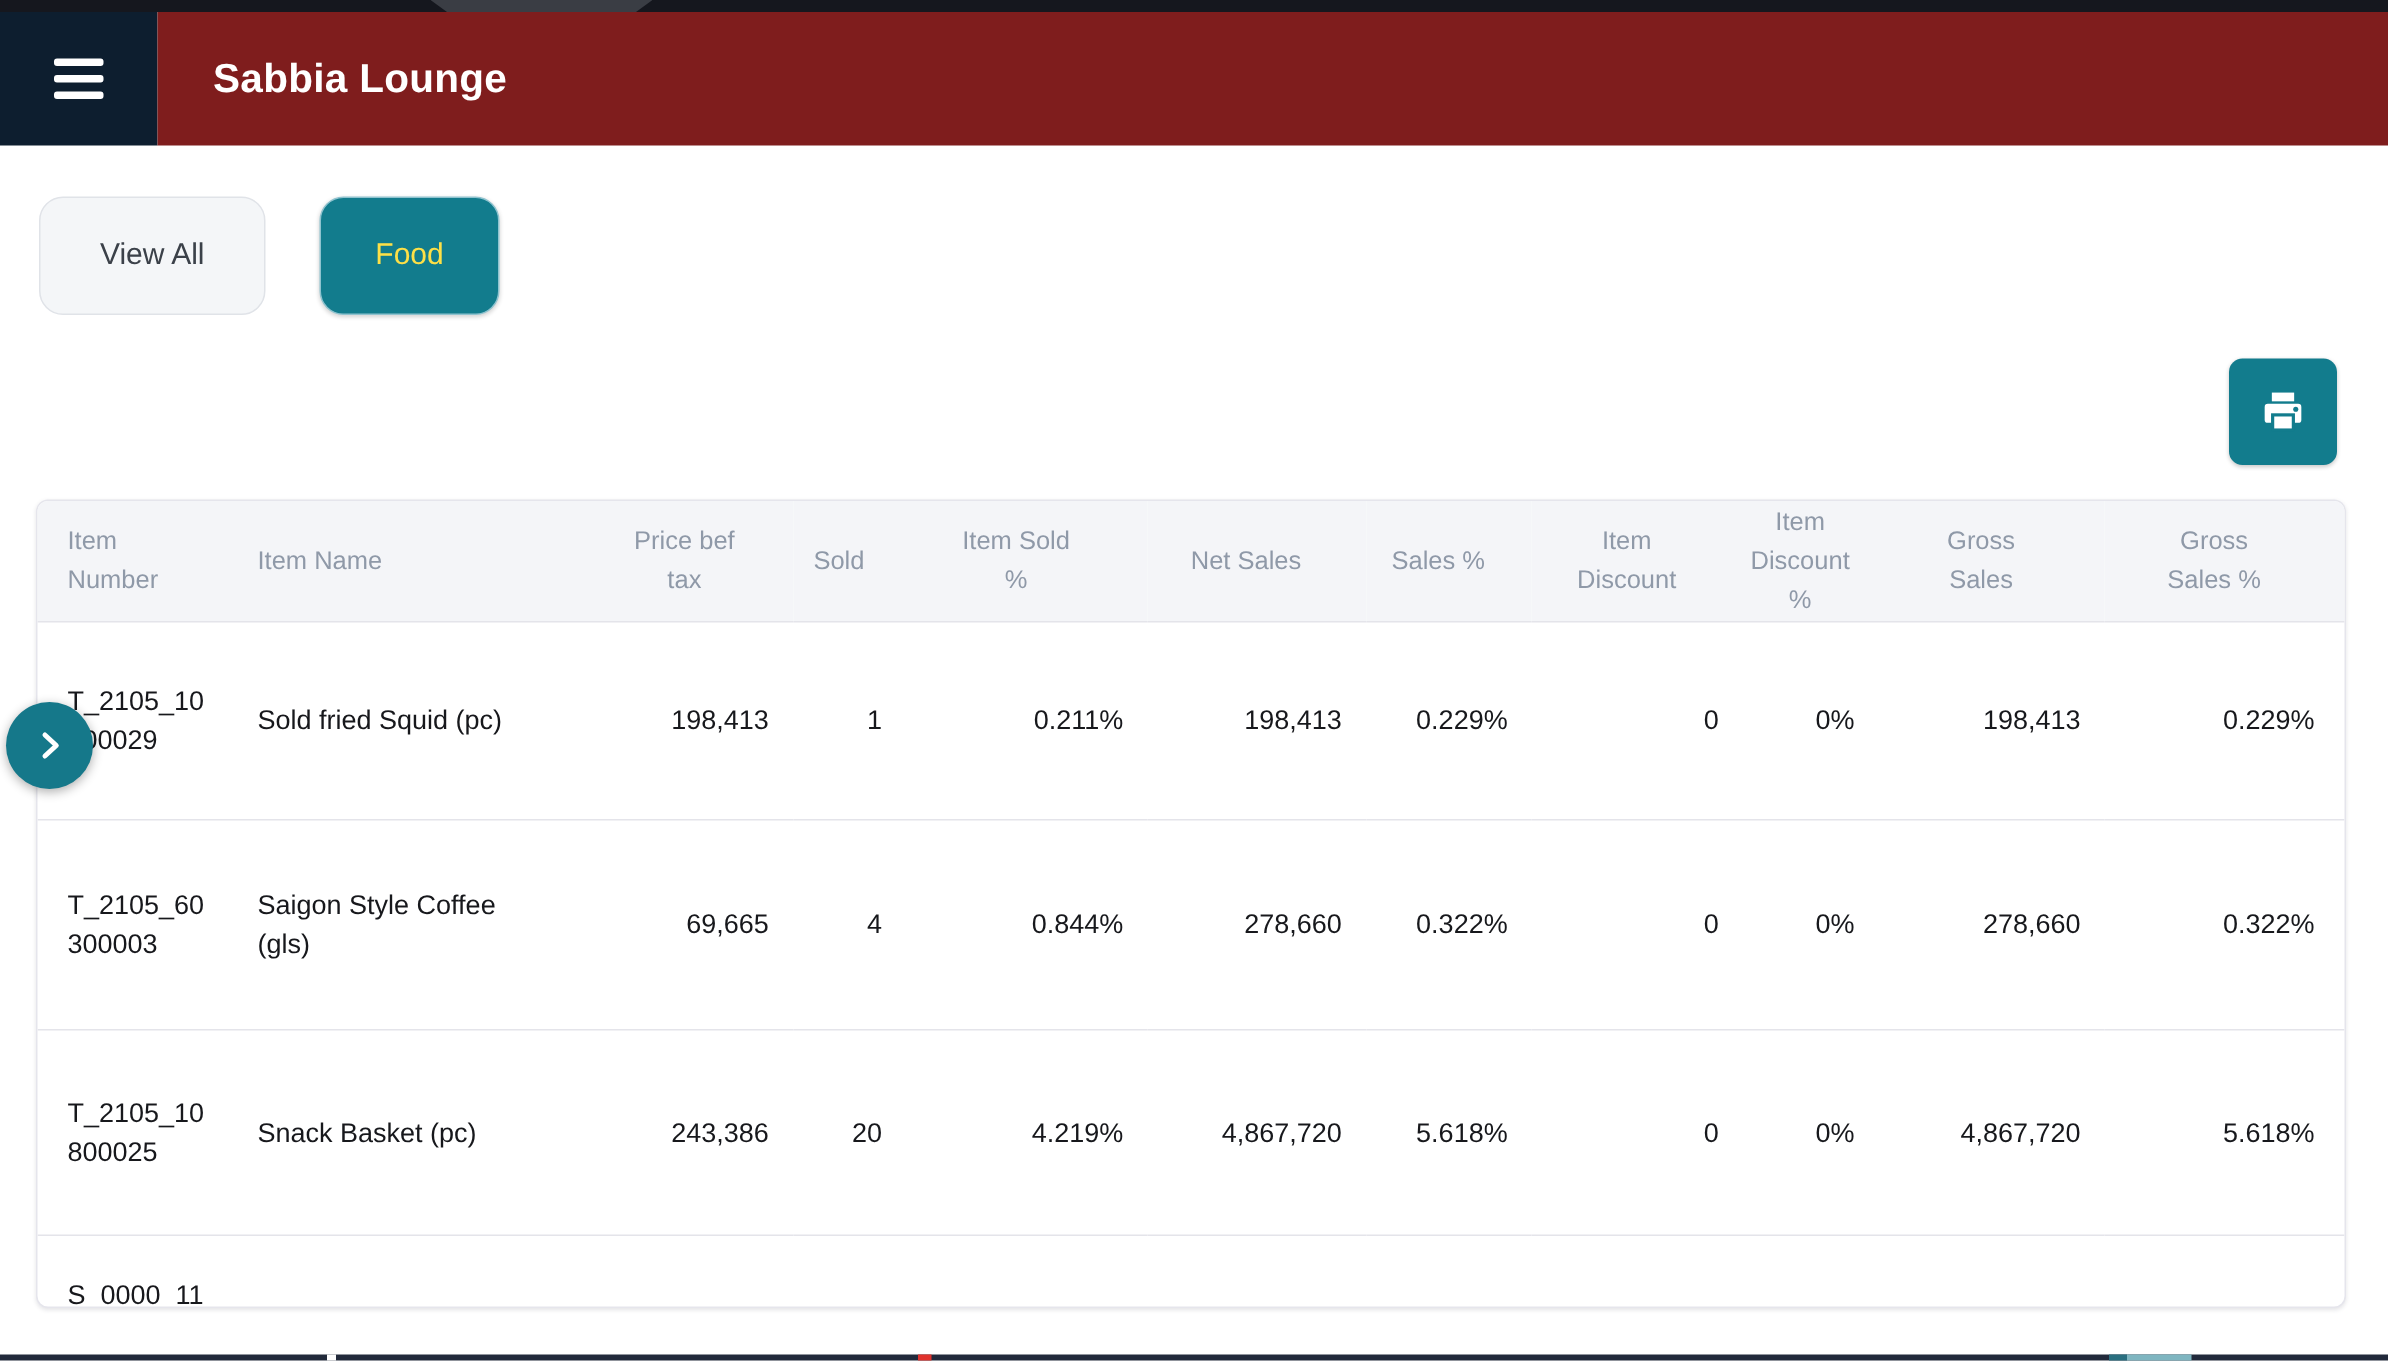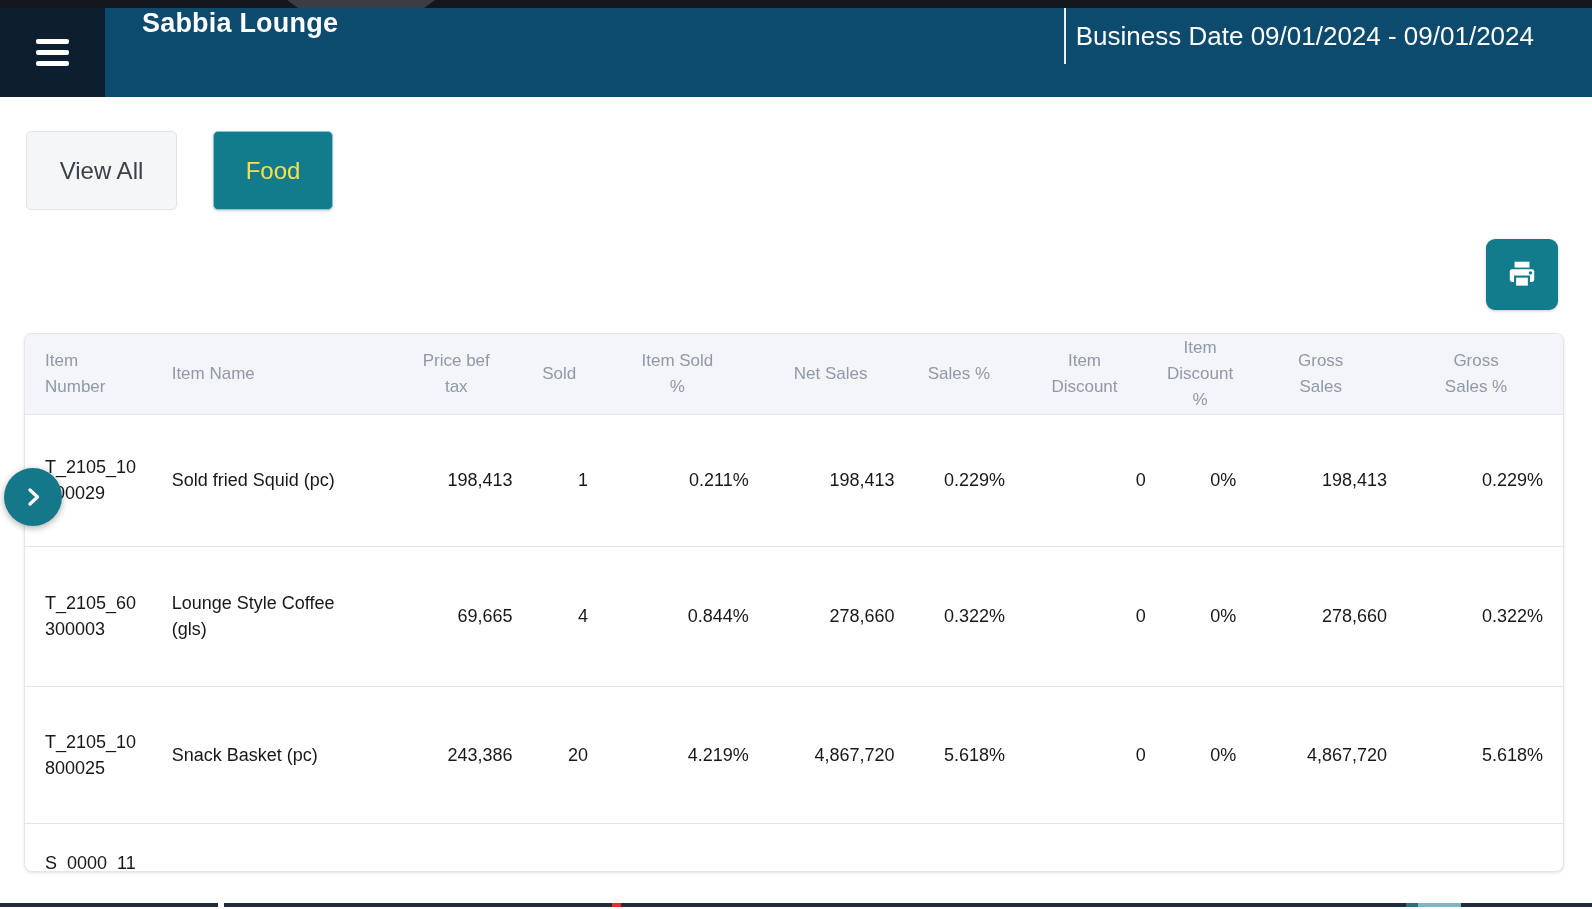--- a/index.html
+++ b/index.html
@@ -15,29 +15,29 @@
   .top-strip { position:absolute; left:0; top:0; width:1592px; height:8px; background:#15171e; z-index:3; }
   .top-tab { position:absolute; left:287px; top:0; width:148px; height:8px; background:#3a3d44;
              clip-path:polygon(0 0,100% 0,calc(100% - 11px) 100%,11px 100%); }
 
   
   .app-header { position:absolute; left:0; top:8px; width:1592px; height:89px; display:flex; z-index:2; }
   .menu-btn { width:105px; height:89px; background:#0d1e2f; border:none; padding:0; cursor:pointer;
               display:flex; align-items:center; justify-content:center; }
   .hamburger { display:flex; flex-direction:column; gap:6px; }
   .hamburger i { display:block; width:33px; height:5px; background:#ffffff; border-radius:2px; }
-  .red-bar { flex:1; background:#0c4a6e; display:flex; align-items:flex-start; min-width:0; }
+  .red-bar { flex:1; background:#7f1d1d; display:flex; align-items:center; min-width:0; }
   .app-title { color:#ffffff; font-size:27px; font-weight:700; margin:0 0 0 37px; letter-spacing:.2px; }
   .date-wrap { margin-left:auto; margin-right:58px; display:flex; align-items:center; cursor:pointer; }
   .date-divider { width:2px; height:56px; background:#f3eeee; margin-right:10px; }
   .date-text { color:#ffffff; font-size:26px; font-weight:400; white-space:nowrap; }
 
   
   .filters { position:absolute; left:26px; top:131px; display:flex; }
-  .filter { height:79px; border-radius:5px; font-size:24px; font-family:inherit; cursor:pointer;
+  .filter { height:79px; border-radius:16px; font-size:20px; font-family:inherit; cursor:pointer;
             background:#f4f6f8; border:1px solid #e0e3e8; color:#3b4149; padding:0; }
   .filter.f-viewall { width:151px; margin-right:36px; }
   .filter.f-beverage { width:166px; margin-right:35px; }
   .filter.f-food { width:120px; }
   .filter.active { background:#127c8d; color:#fde047; border:1px solid #8fc3cf;
                    box-shadow:0 1px 3px rgba(0,0,0,.18); }
 
   
   .print-btn { position:absolute; left:1486px; top:239px; width:72px; height:71px; border-radius:9px;
                background:#127c8d; border:none; cursor:pointer; display:flex; align-items:center;
@@ -85,24 +85,20 @@
 <header class="app-header">
   <button class="menu-btn">
     <span class="hamburger">
         <i></i>
         <i></i>
         <i></i>
       </span>
   </button>
   <div class="red-bar">
     <h1 class="app-title">Sabbia Lounge</h1>
-    <div class="date-wrap">
-      <span class="date-divider"></span>
-      <span class="date-text">Business Date 09/01/2024 - 09/01/2024</span>
-    </div>
   </div>
 </header>
 
 <div class="filters">
   <button class="filter f-viewall">View All</button>
   <button class="filter f-food active">Food</button>
 </div>
 
 <button class="print-btn">
   <svg width="34" height="34" viewBox="0 0 32 32">
@@ -162,21 +158,21 @@
         <td class="num">198,413</td>
         <td class="num">0.229%</td>
         <td class="num">0</td>
         <td class="num">0%</td>
         <td class="num">198,413</td>
         <td class="num">0.229%</td>
       </tr>
       <tr class="r2">
         <td class="left">T_2105_60
 300003</td>
-        <td class="left">Lounge Style Coffee
+        <td class="left">Saigon Style Coffee
 (gls)</td>
         <td class="num">69,665</td>
         <td class="num">4</td>
         <td class="num">0.844%</td>
         <td class="num">278,660</td>
         <td class="num">0.322%</td>
         <td class="num">0</td>
         <td class="num">0%</td>
         <td class="num">278,660</td>
         <td class="num">0.322%</td>

